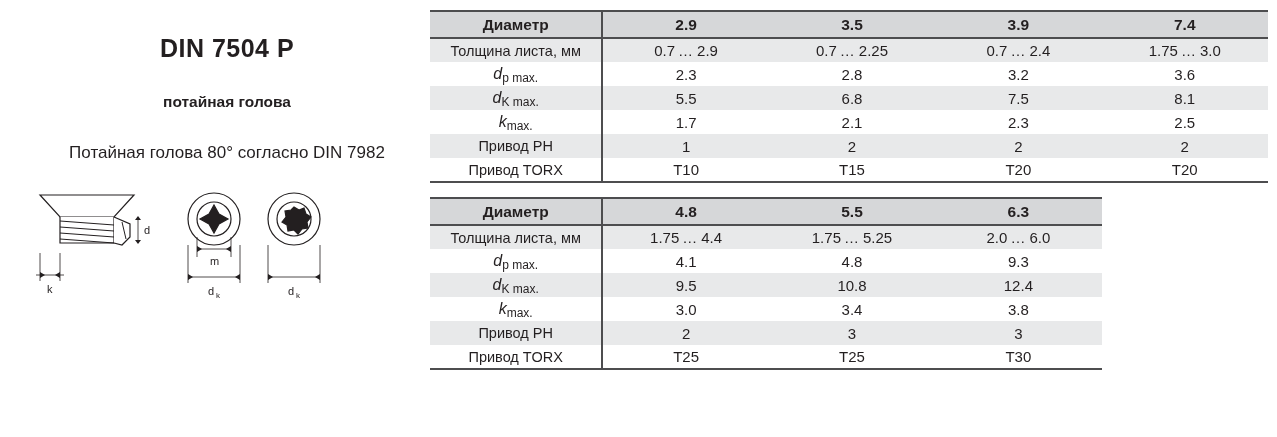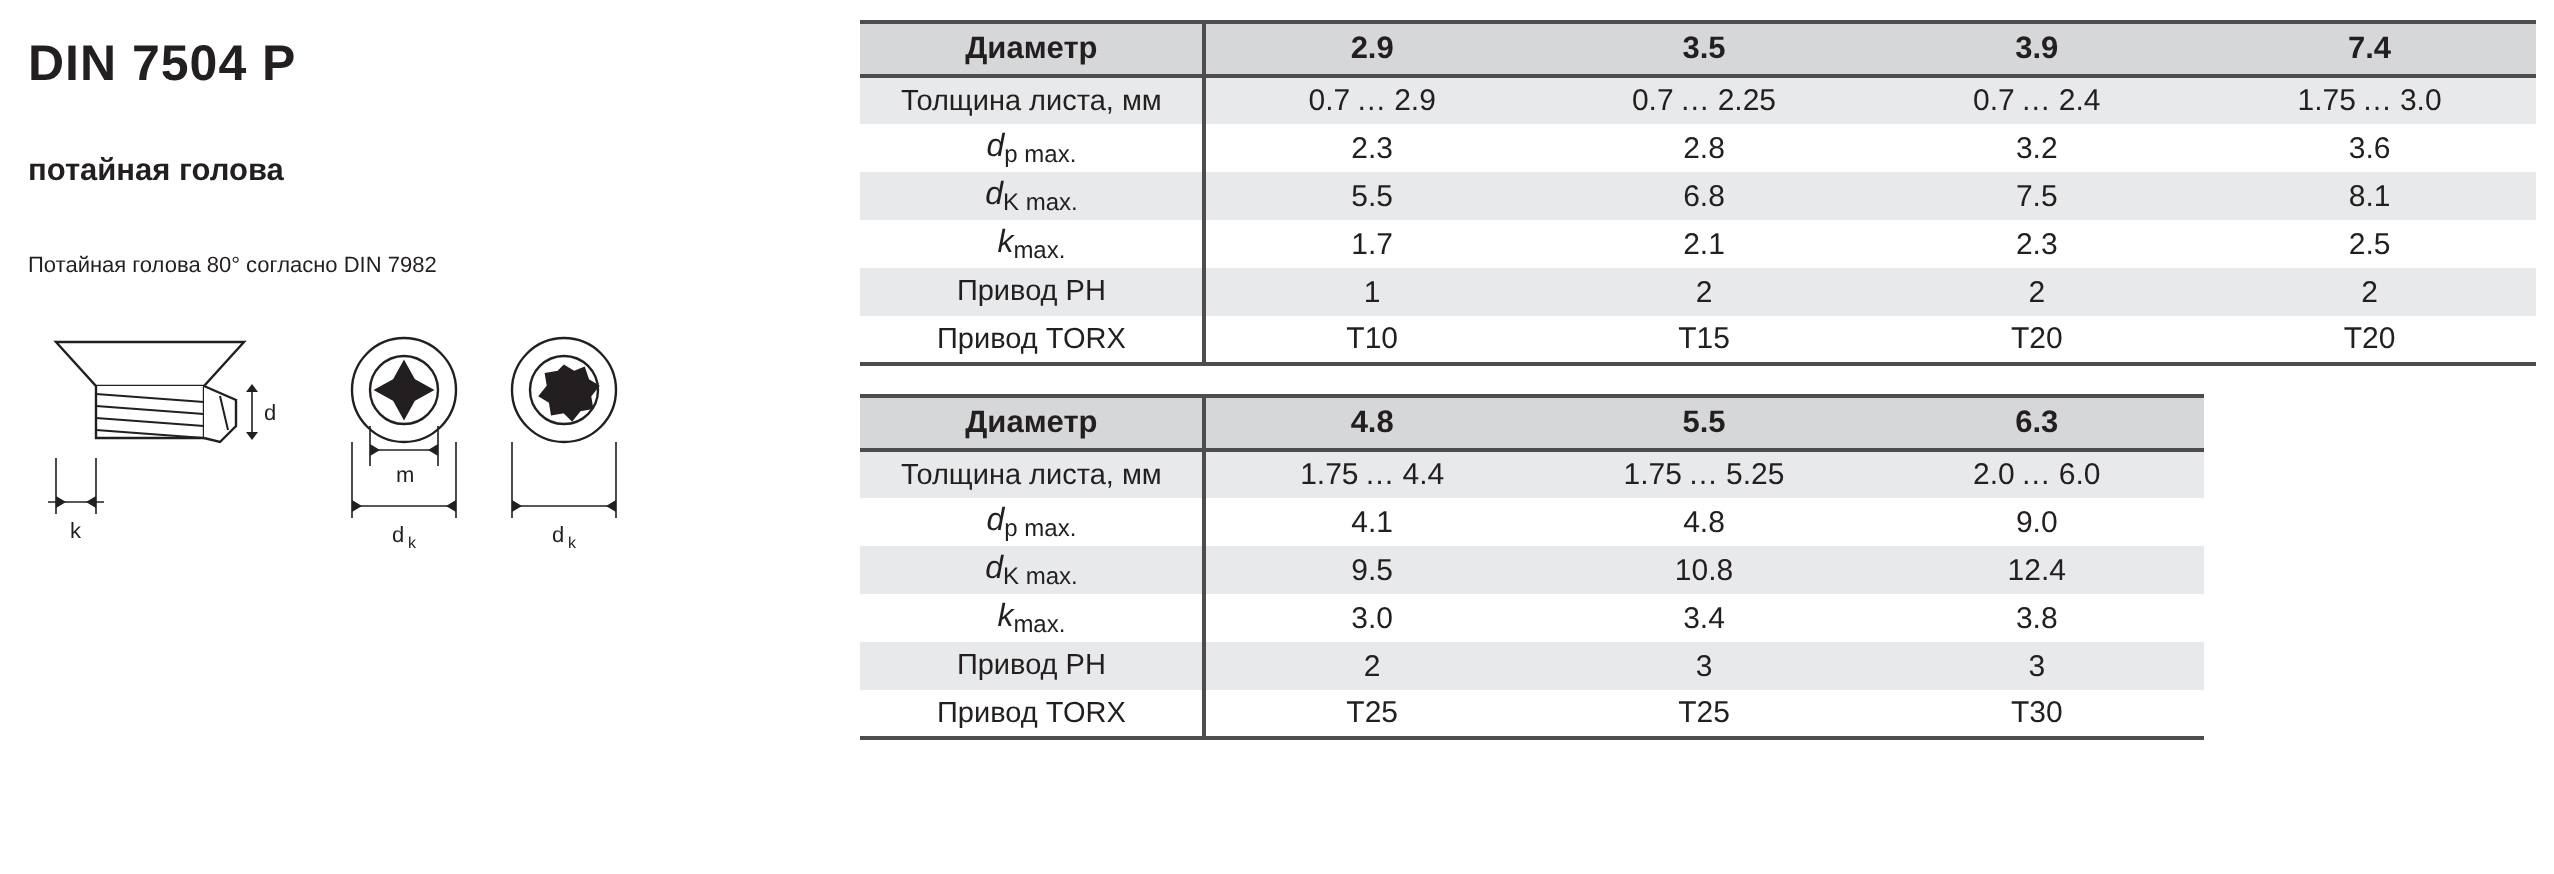--- a/index.html
+++ b/index.html
@@ -12,41 +12,42 @@
     position: relative;
     width: 1277px;
     height: 437px;
     background: #ffffff;
     overflow: hidden;
   }
 
   
   .left {
     position: absolute;
-    left: 0; top: 0;
+    left: 12px; top: 0;
     width: 430px;
     height: 437px;
-    padding: 18px 14px 0 14px;
+    padding: 34px 14px 0 14px;
+    text-align: center;
   }
   .title {
     font-size: 25px;
     font-weight: bold;
     color: #231f20;
     letter-spacing: 0.5px;
     margin: 0 0 28px 0;
   }
   .subtitle {
     font-size: 15.5px;
     font-weight: bold;
     color: #231f20;
     line-height: 1.45;
     margin: 0 0 30px 0;
   }
   .note {
-    font-size: 11px;
+    font-size: 17px;
     color: #231f20;
     margin: 0 0 14px 0;
   }
 
   .drawing {
     position: relative;
     width: 400px;
     height: 130px;
   }
 
@@ -247,21 +248,21 @@
           <td class="lblcell">Толщина листа, мм</td>
           <td><span>1.75</span><span class="dots">…</span><span>4.4</span></td>
           <td><span>1.75</span><span class="dots">…</span><span>5.25</span></td>
           <td><span>2.0</span><span class="dots">…</span><span>6.0</span></td>
           <td style="background:#ffffff;"></td>
         </tr>
         <tr class="plain">
           <td class="lblcell"><span class="ital">d</span><span class="sub">p max.</span></td>
           <td>4.1</td>
           <td>4.8</td>
-          <td>9.0</td>
+          <td>9.3</td>
           <td></td>
         </tr>
         <tr class="shade">
           <td class="lblcell"><span class="ital">d</span><span class="sub">K max.</span></td>
           <td>9.5</td>
           <td>10.8</td>
           <td>12.4</td>
           <td style="background:#ffffff;"></td>
         </tr>
         <tr class="plain">

